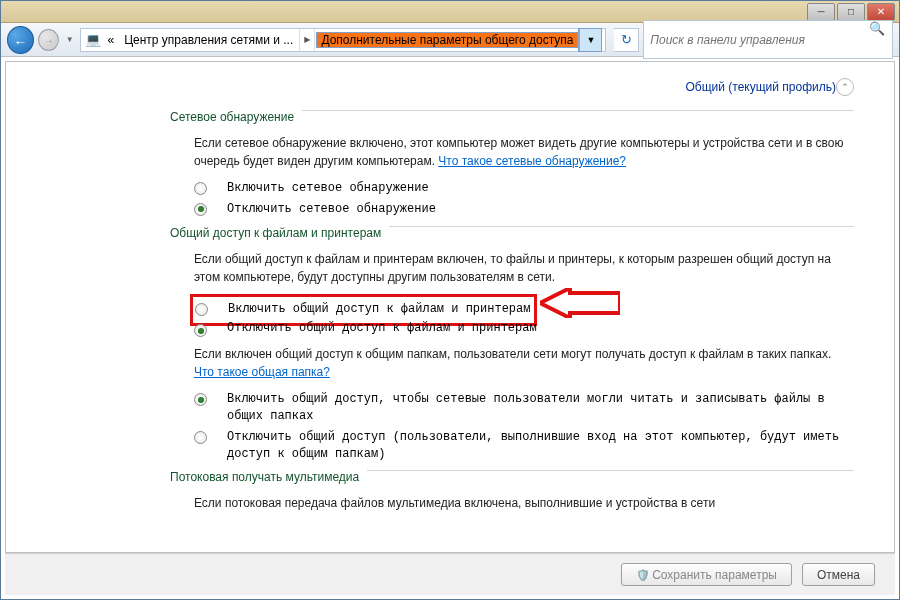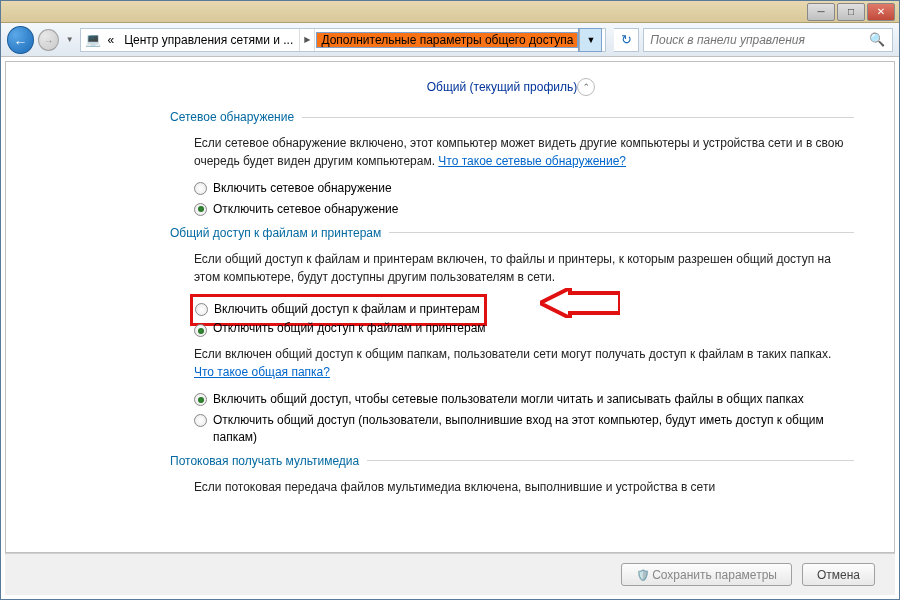--- a/index.html
+++ b/index.html
@@ -67,62 +67,62 @@
   padding: 0 4px; gap: 2px;
   margin-right: 4px;
 }
 .bc-icon { width: 16px; height: 16px; font-size: 13px; }
 .bc-seg { padding: 0 4px; color: #000; white-space: nowrap; }
 .bc-seg.sel { background: #f97316; outline: 1px solid #7da2ce; }
 .bc-chev { font-size: 8px; color: #555; padding: 0 4px; border-left: 1px solid #ddd; border-right: 1px solid #ddd; height: 100%; display: flex; align-items: center; }
 .bc-dd { font-size: 9px; color: #000; padding: 0 6px; border-left: 1px solid #aaa; height: 100%; display: flex; align-items: center; margin-left: auto; background: #cde6f7; outline: 1px solid #7da2ce; }
 .bc-refresh { width: 26px; height: 24px; border: 1px solid #b8c8d8; border-left: none; display: flex; align-items: center; justify-content: center; color: #1a6ab8; background: #fff; font-size: 13px; }
 .searchbox {
-  width: 260px; height: 24px;
+  width: 260px; height: 39px;
   background: #fff; border: 1px solid #b8c8d8;
-  display: flex; align-items: center; padding: 11px 6px;
+  display: flex; padding: 0 6px;
 }
 .searchbox input { border: none; outline: none; flex: 1; font-size: 12px; font-style: italic; color: #888; background: transparent; }
 .searchbox .sicon { color: #1a6ab8; font-size: 13px; }
 .content-wrap {
   flex: 1; padding: 4px; overflow: hidden;
   display: flex; flex-direction: column;
 }
 .content {
   flex: 1;
   border: 1px solid #c0c0c0;
   overflow-y: auto; overflow-x: hidden;
   padding: 10px 40px 10px 150px;
   background: #fff;
   position: relative;
 }
 .profile-header {
-  display: flex; align-items: center; justify-content: center;
+  display: flex; align-items: center; justify-content: flex-end;
   padding: 6px 0;
   color: #003399;
   cursor: pointer;
   margin-left: 12px;
 }
 .collapse-btn {
   width: 18px; height: 18px; border-radius: 50%;
   border: 1px solid #bbb; background: #fff;
   display: flex; align-items: center; justify-content: center;
   font-size: 9px; color: #666;
 }
 .section { margin: 8px 0 8px 14px; }
 .section-title {
-  color: #0369a1;
-  display: flex; align-items: center; gap: 8px;
+  color: #14532d;
+  display: flex; align-items: flex-start; gap: 8px;
   margin-bottom: 10px;
 }
 .section-title .line { flex: 1; height: 1px; background: #d4d4d4; }
 .section-desc { color: #222; line-height: 1.5; margin: 0 0 10px 24px; }
 .section-desc a { color: #0066cc; text-decoration: underline; }
 .radio-group { margin-left: 24px; }
-.radio-row { display: flex; align-items: flex-start; gap: 6px; margin: 4px 0; line-height: 1.4; }
+.radio-row { display: flex; align-items: flex-start; gap: 20px; margin: 4px 0; line-height: 1.4; font-family: Liberation Mono, monospace; }
 .radio {
   width: 13px; height: 13px; border-radius: 50%;
   border: 1px solid #888; background: radial-gradient(#fff, #e8e8e8);
   display: inline-flex; align-items: center; justify-content: center;
   flex-shrink: 0; margin-top: 2px;
 }
 .radio.sel::after { content: ""; width: 6px; height: 6px; border-radius: 50%; background: radial-gradient(#3a8a3a, #1a6a1a); }
 .highlight-box { border: 3px solid #e01010; display: inline-block; padding: 0 4px 2px 2px; margin: -2px -4px; }
 .arrow-annot {
   position: absolute;

